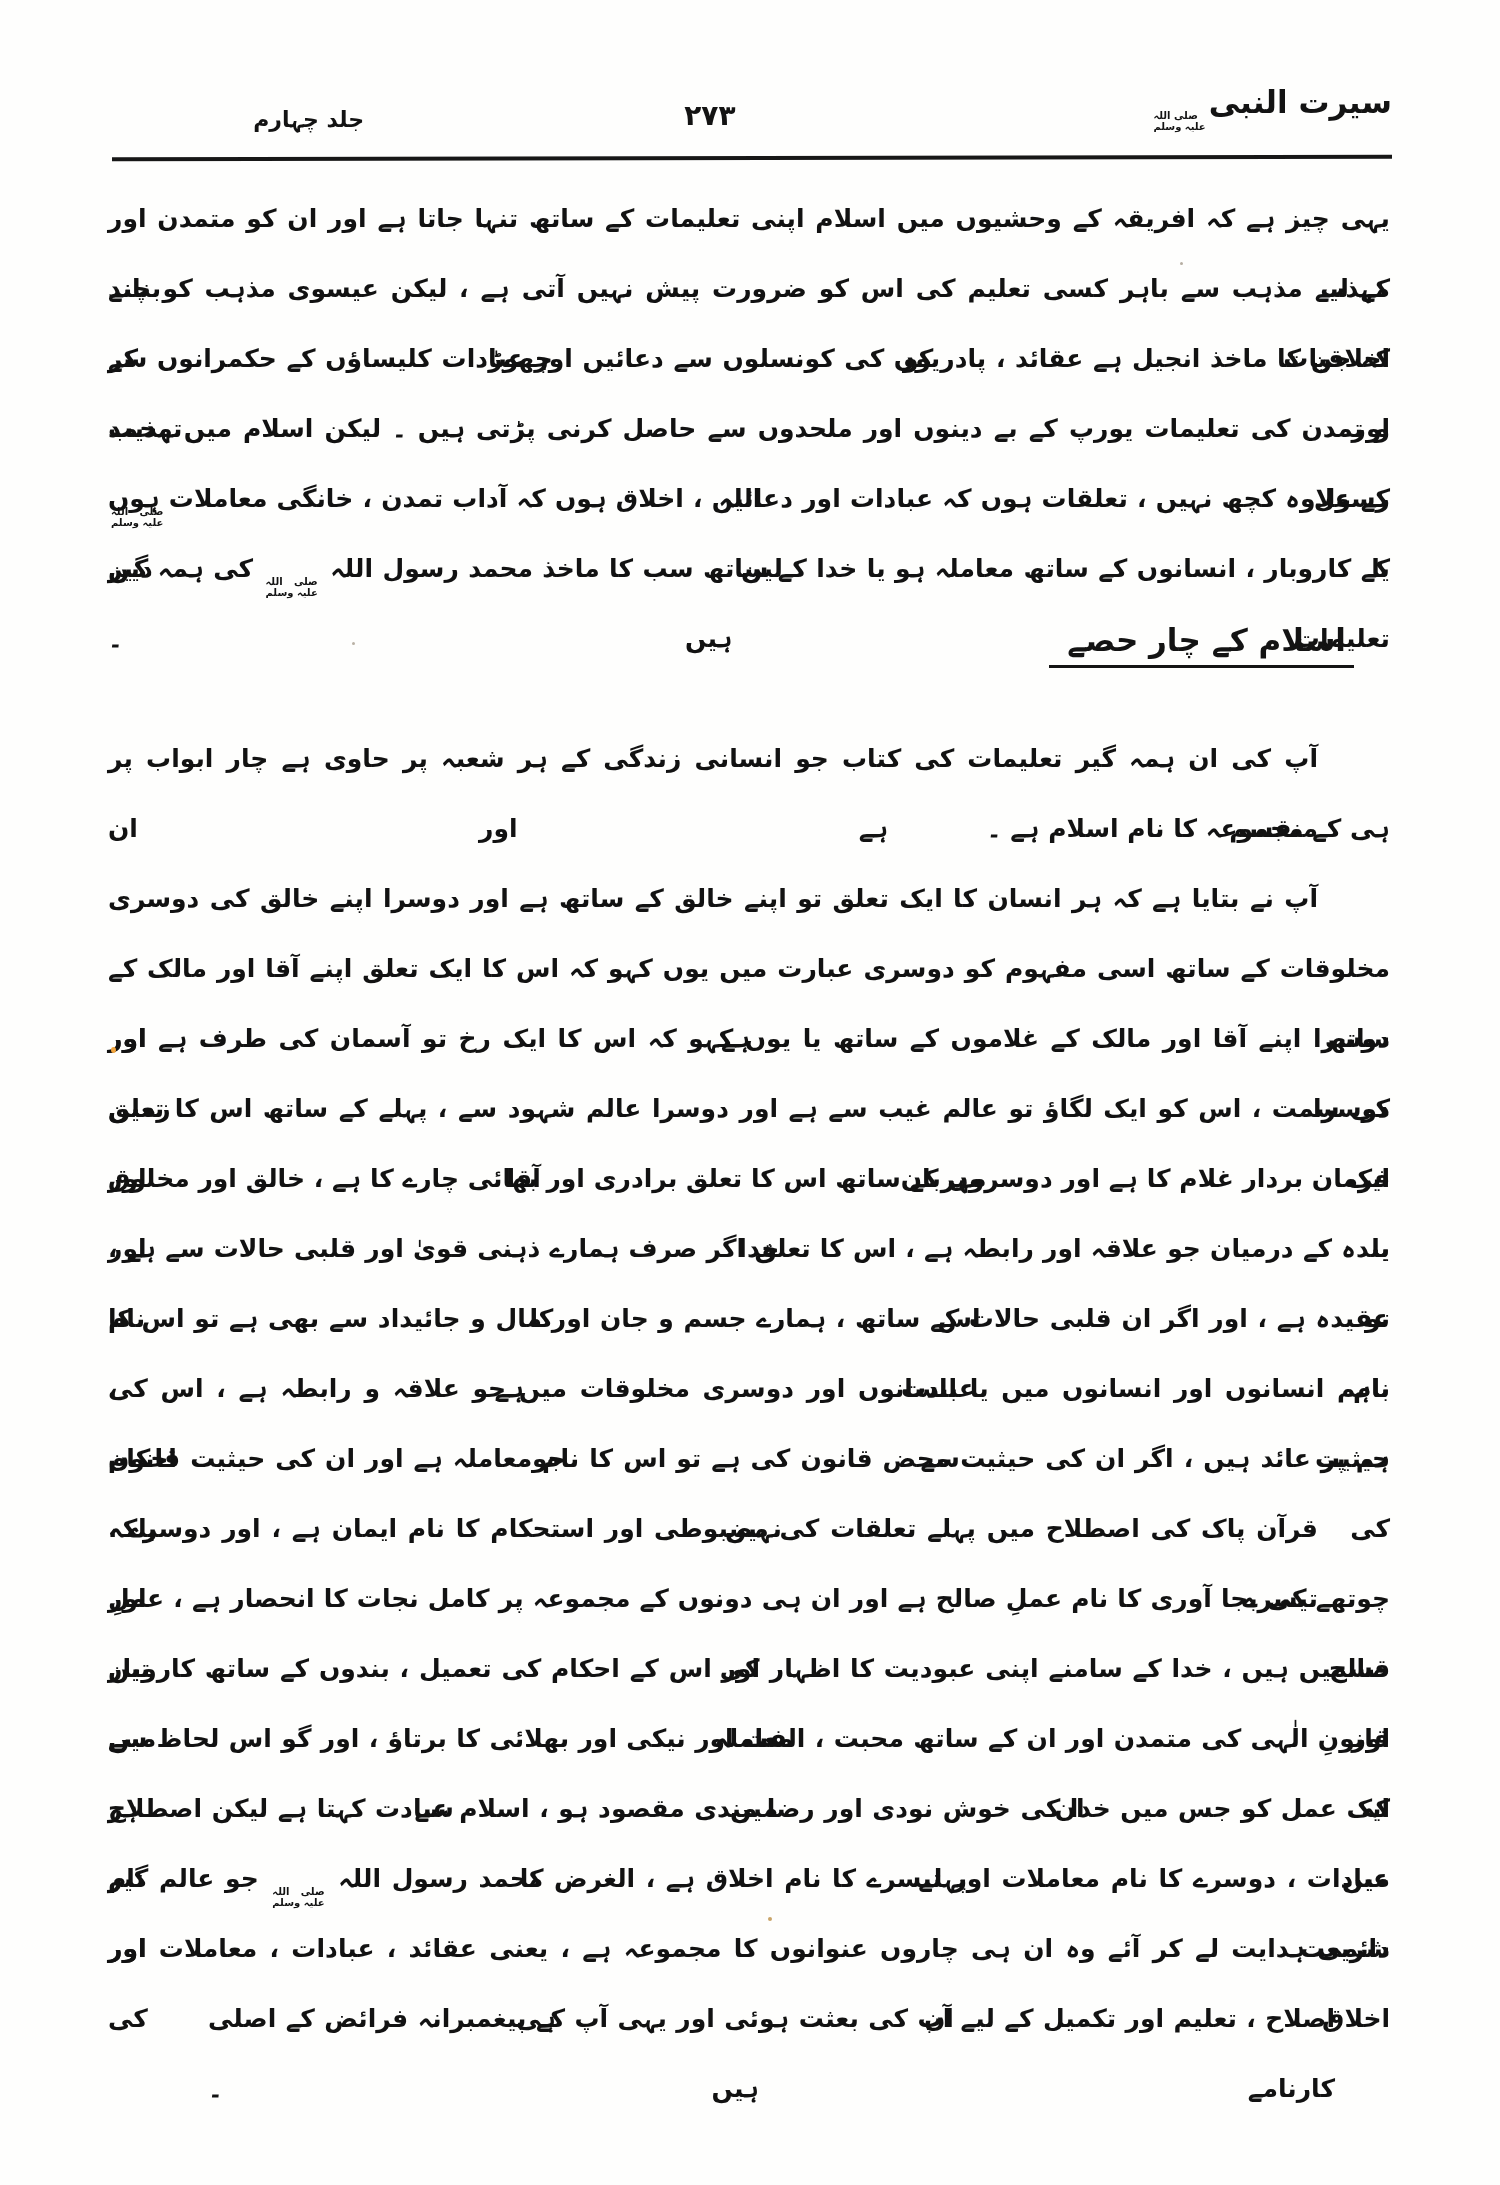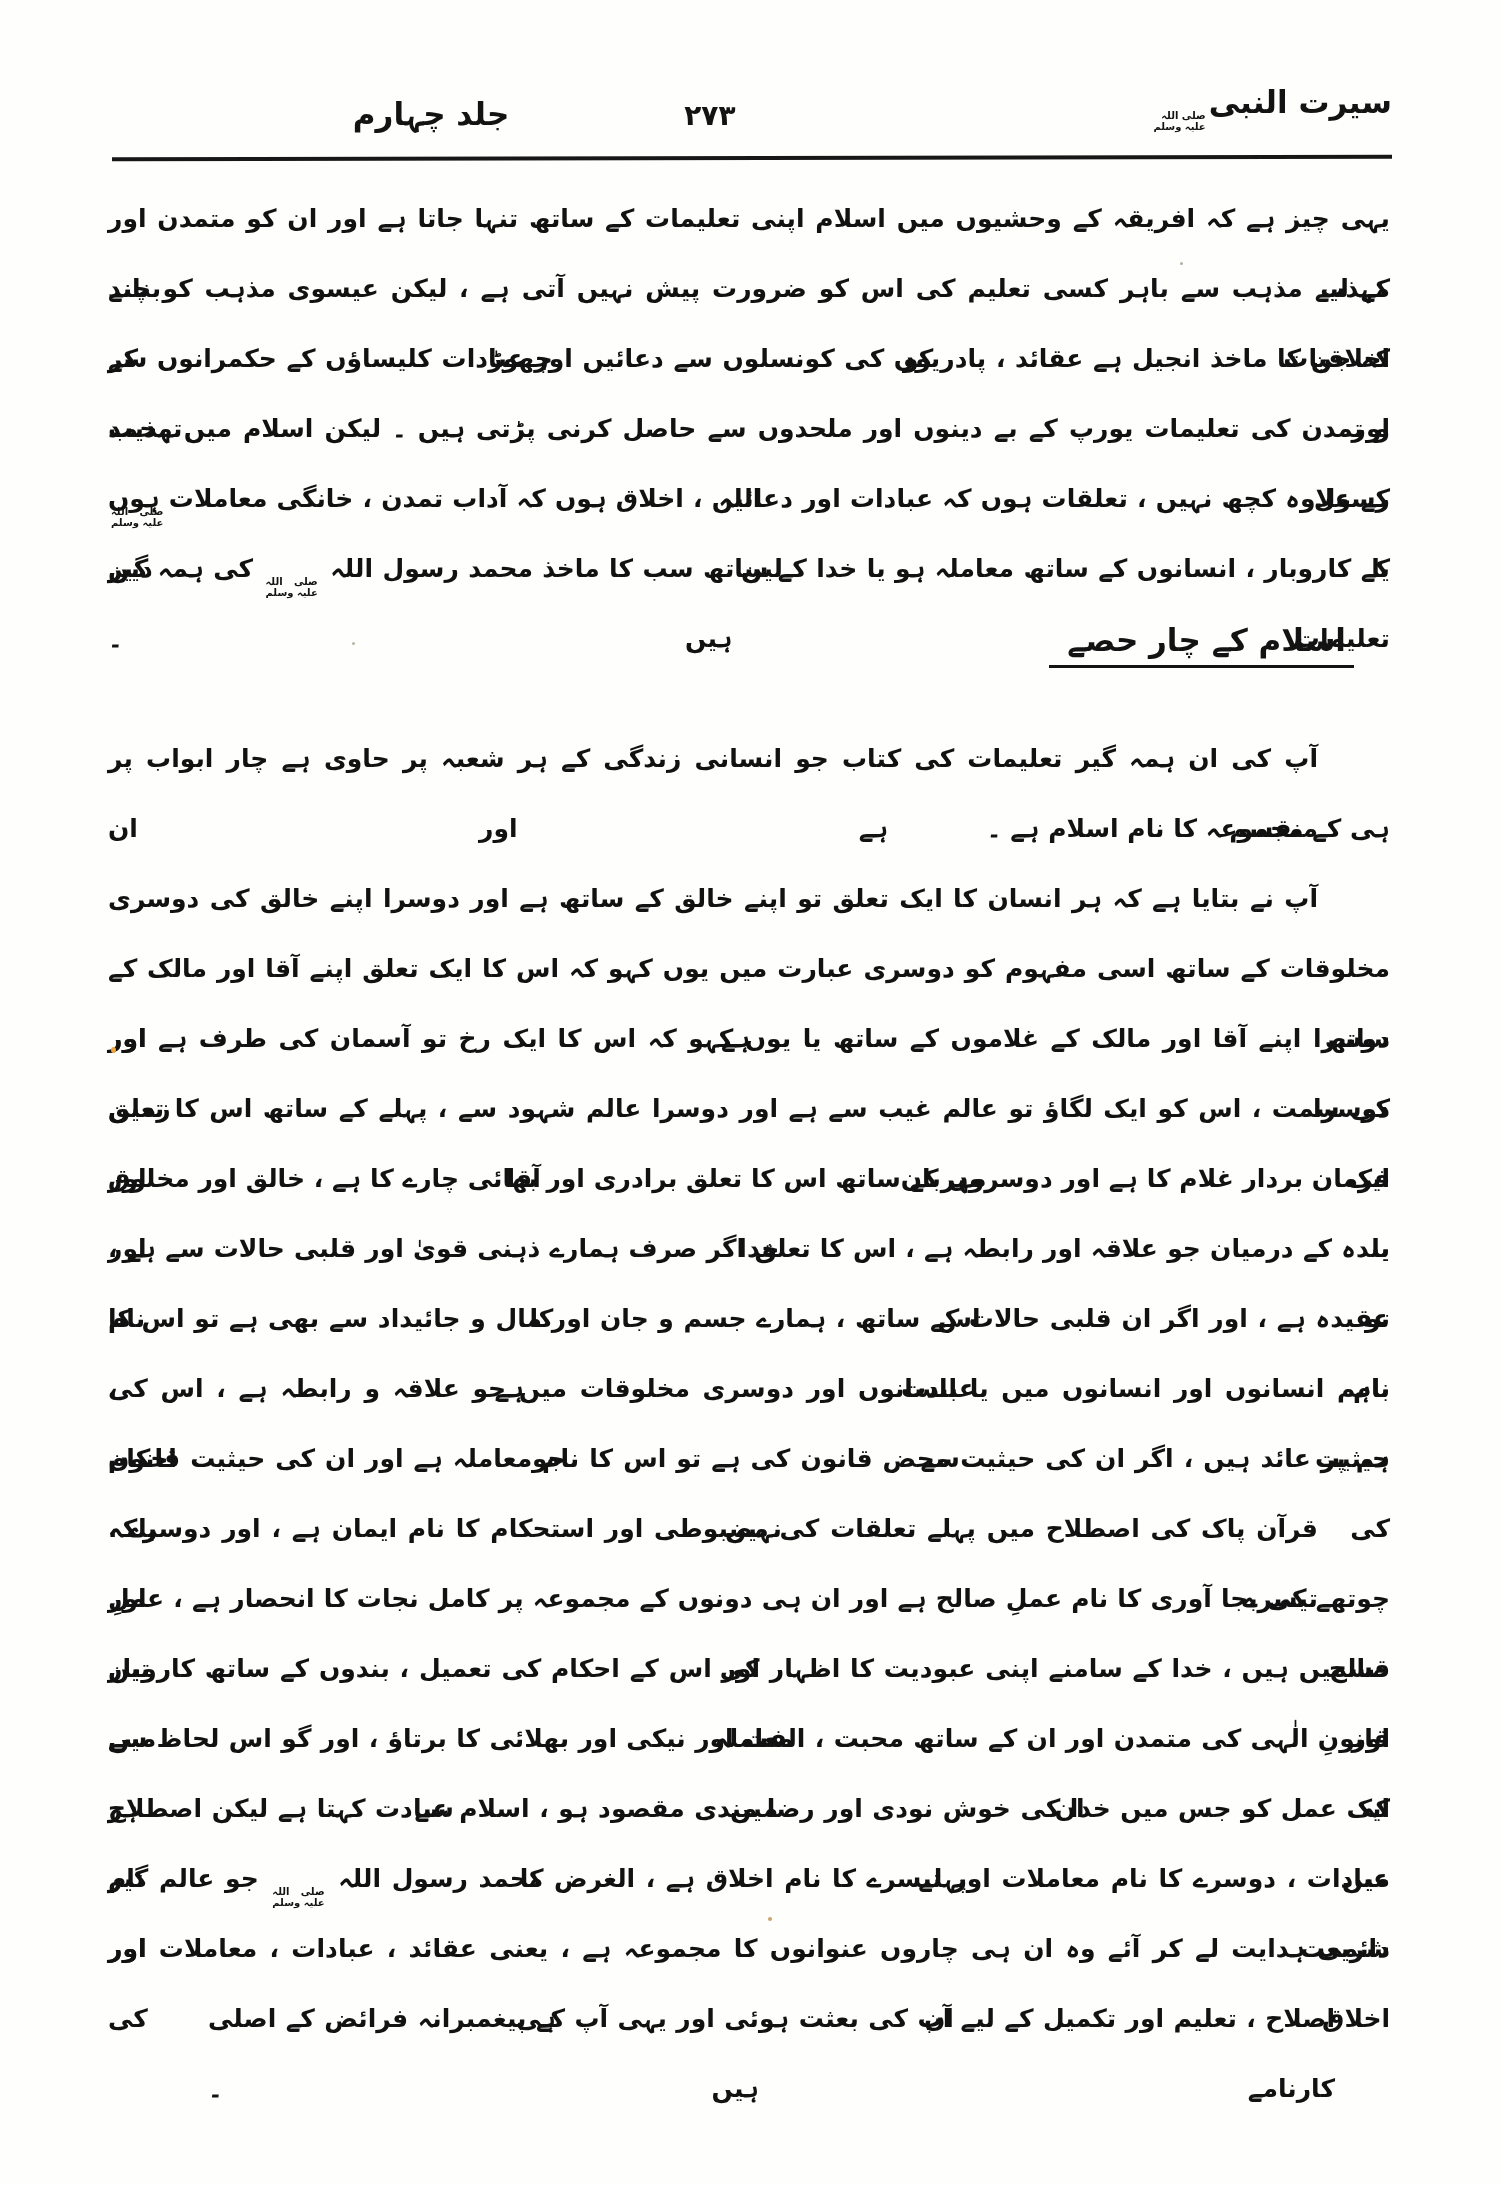--- a/index.html
+++ b/index.html
@@ -5,39 +5,39 @@
   html,body{margin:0;padding:0;}
   body{width:1500px;height:2185px;background:#ffffff;}
   .page{
     position:relative;width:1500px;height:2185px;overflow:hidden;
     background:#fefefd;color:#131313;
     font-family:"DejaVu Sans",sans-serif;
   }
   
   .hdr{position:absolute;top:84px;left:108px;right:108px;display:flex;align-items:flex-end;}
   .hdr>div{direction:rtl;}
-  .h-vol{flex:1;text-align:right;font-size:31px;font-weight:bold;}
+  .h-vol{flex:1;text-align:center;font-size:22px;font-weight:bold;}
   .h-num{flex:1;text-align:center;font-size:28px;font-weight:bold;letter-spacing:2px;}
   .h-ttl{flex:1.2;text-align:right;font-size:31px;font-weight:bold;white-space:nowrap;}
   .rule{position:absolute;top:156px;left:112px;right:108px;height:4px;background:#171717;transform:rotate(-0.12deg);}
   
   .bodytxt{position:absolute;top:184px;right:110px;left:108px;direction:rtl;}
   .line{
     font-size:25px;font-weight:bold;line-height:70px;height:70px;
     text-align:right;white-space:normal;color:#121212;
   }
   .line.j{text-align:justify;text-align-last:justify;text-justify:inter-word;}
   .line.ind{padding-right:72px;}
   .line.eind{padding-right:55px;padding-left:100px;}
   .sec-head{height:106px;text-align:right;padding-right:36px;padding-top:14px;font-size:31px;font-weight:bold;}
   .sec-head span{display:inline-block;line-height:1.45;border-bottom:3px solid #141414;padding:0 8px 2px 18px;}
   
   .honorific{
     display:inline-flex;flex-direction:column;justify-content:center;
-    font-size:10px;line-height:11px;font-weight:bold;text-align:right;
+    font-size:10px;line-height:11px;font-weight:bold;text-align:left;
     vertical-align:-8px;margin:0 3px;min-width:38px;
   }
   .h-ttl .honorific{vertical-align:-6px;}
   
   .speck{position:absolute;border-radius:50%;}
   .s1{left:111px;top:1047px;width:5px;height:6px;background:#f2a43c;}
   .s2{left:768px;top:1917px;width:4px;height:4px;background:#c9a469;}
   .s3{left:352px;top:642px;width:3px;height:3px;background:#b9b1a5;}
   .s4{left:1180px;top:262px;width:3px;height:3px;background:#b6aea2;}
 </style>

